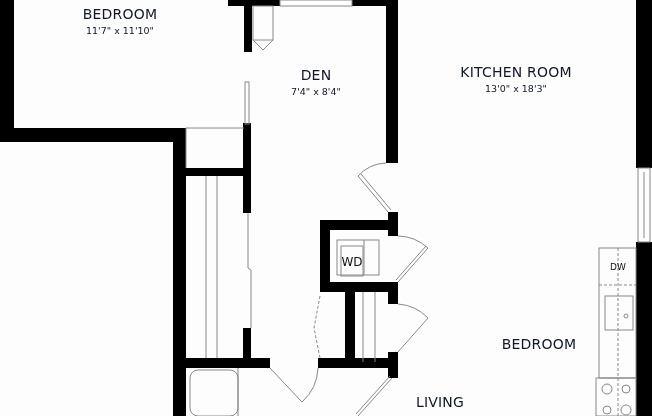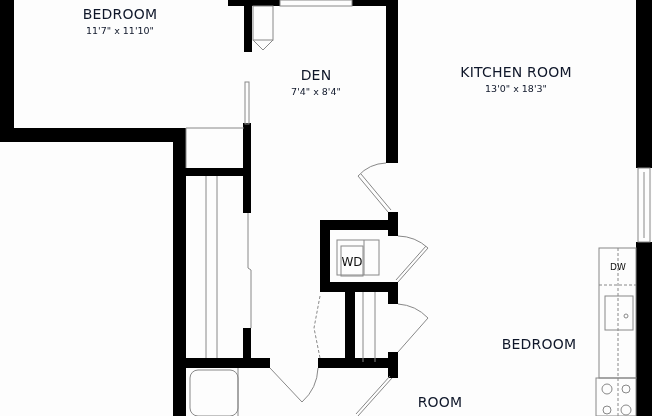--- a/index.html
+++ b/index.html
@@ -130,17 +130,17 @@
 <div class="room-label" style="left:516px; top:64px;">
   <div class="room-name">KITCHEN ROOM</div>
   <div class="room-dim">13'0" x 18'3"</div>
 </div>
 
 <div class="room-label" style="left:539px; top:336px;">
   <div class="room-name">BEDROOM</div>
 </div>
 
 <div class="room-label" style="left:440px; top:394px;">
-  <div class="room-name">ROOM</div>
+  <div class="room-name">LIVING</div>
 </div>
 
 <div class="appl wd" style="left:352px; top:262px;">WD</div>
 <div class="appl" style="left:618px; top:267px;">DW</div>
 
 </body></html>

